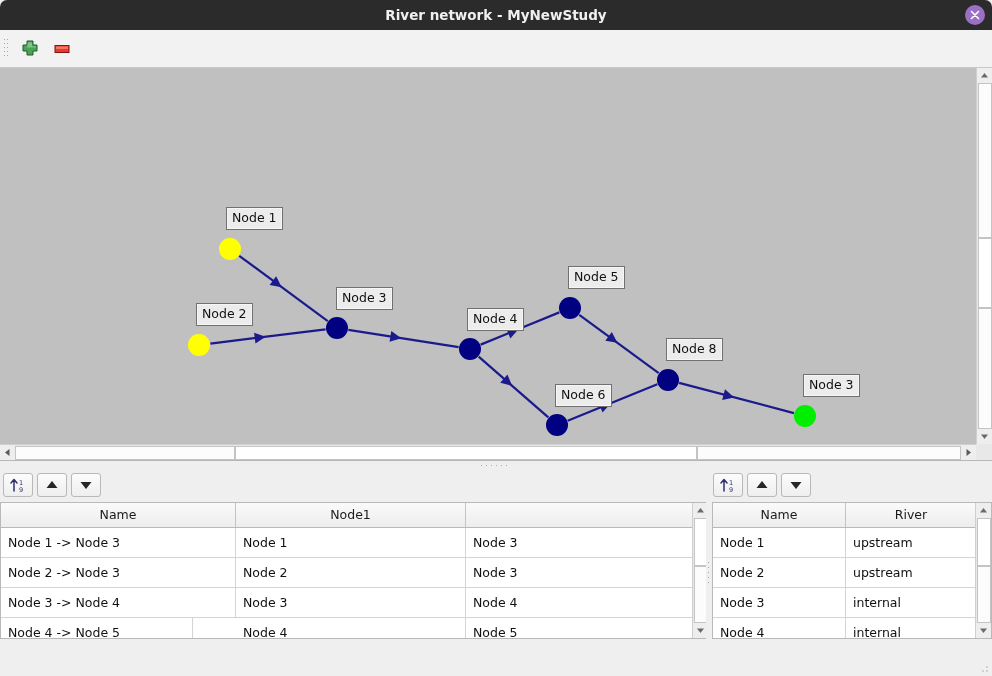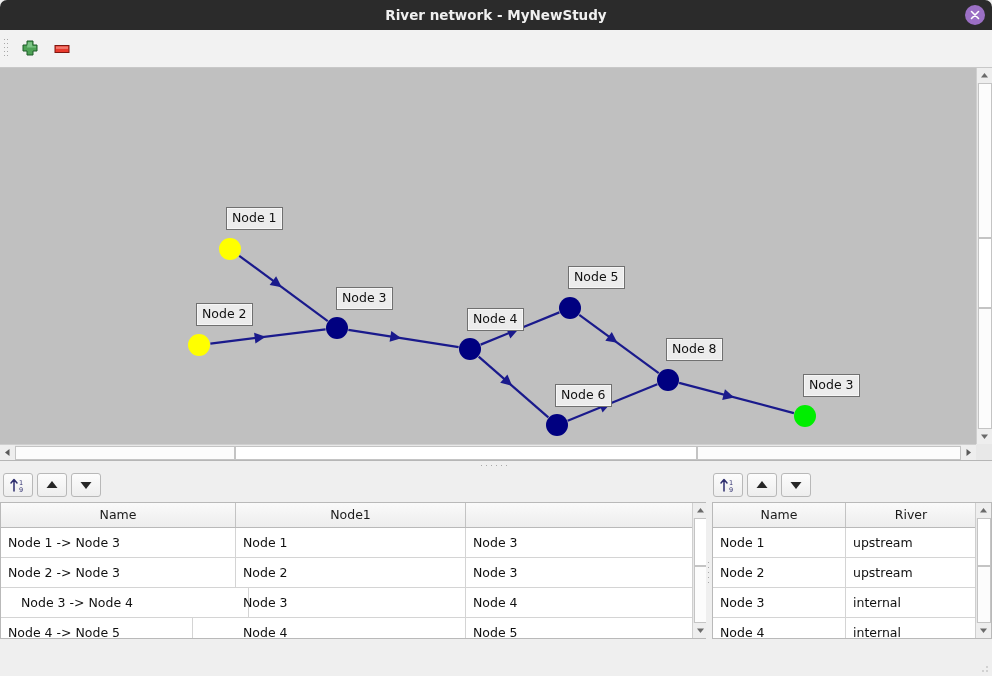--- a/index.html
+++ b/index.html
@@ -442,21 +442,21 @@
               <div class="gcell" style="left: 0px; width: 235px;">Node 1 -&gt; Node 3</div>
               <div class="gcell" style="left: 235px; width: 230px;">Node 1</div>
               <div class="gcell" style="left: 465px; width: 230px;">Node 3</div>
             </div>
             <div class="grow" style="top: 30px; width: 695px;">
               <div class="gcell" style="left: 0px; width: 235px;">Node 2 -&gt; Node 3</div>
               <div class="gcell" style="left: 235px; width: 230px;">Node 2</div>
               <div class="gcell" style="left: 465px; width: 230px;">Node 3</div>
             </div>
             <div class="grow" style="top: 60px; width: 695px;">
-              <div class="gcell" style="left: 0px; width: 235px; margin-left: 13px;">Node 3 -&gt; Node 4</div>
+              <div class="gcell" style="left: 0px; width: 235px;">Node 3 -&gt; Node 4</div>
               <div class="gcell" style="left: 235px; width: 230px;">Node 3</div>
               <div class="gcell" style="left: 465px; width: 230px;">Node 4</div>
             </div>
             <div class="grow" style="top: 90px; width: 695px;">
               <div class="gcell" style="left: 0px; width: 192px;">Node 4 -&gt; Node 5</div>
               <div class="gcell" style="left: 235px; width: 230px;">Node 4</div>
               <div class="gcell" style="left: 465px; width: 230px;">Node 5</div>
             </div>
           </div>
         <div class="sb-track-v" style="left:691px;top:0;width:16px;height:135px;border-left:1px solid #cfcfcf">

